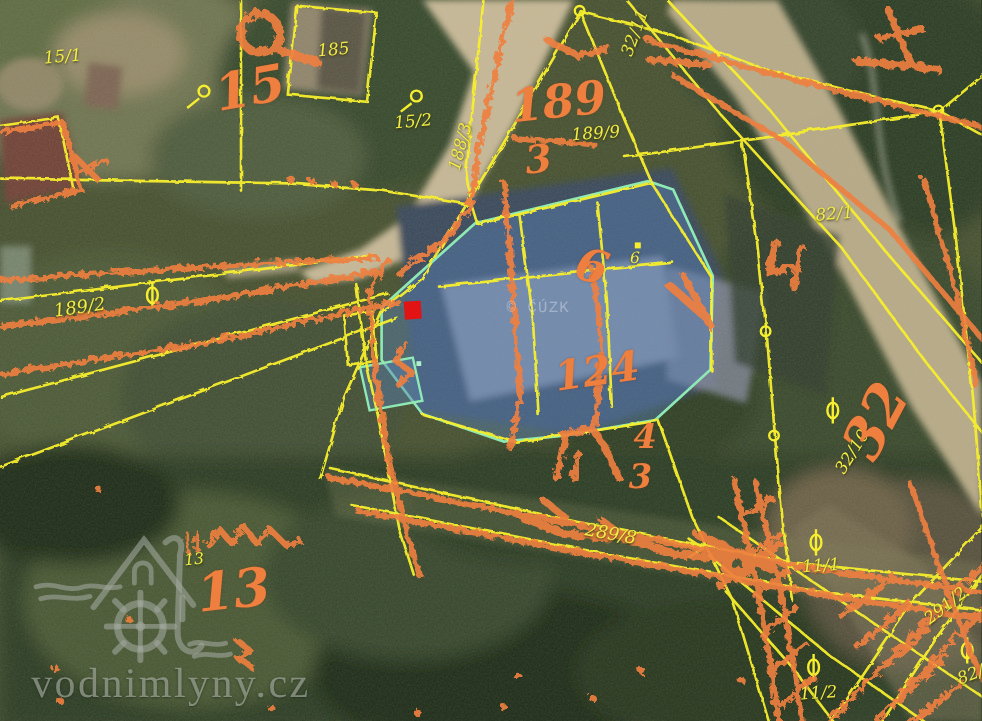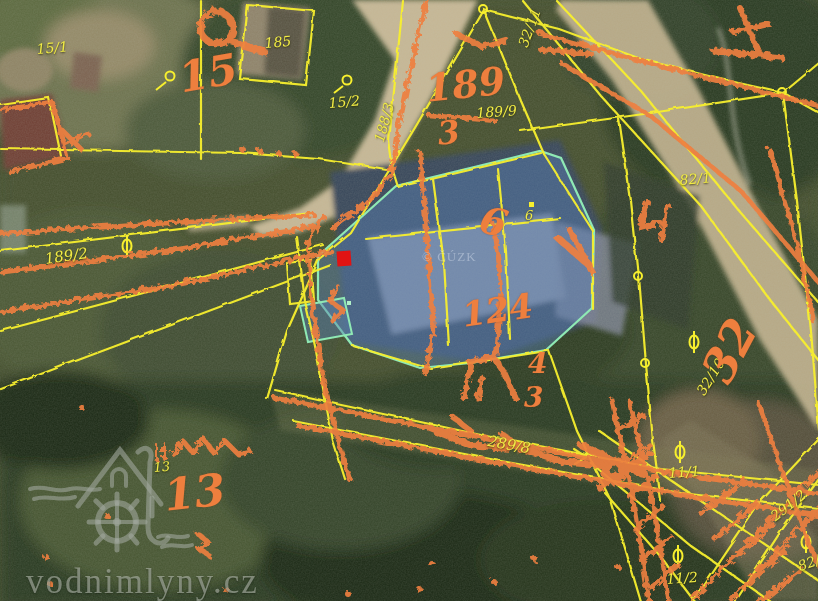--- a/index.html
+++ b/index.html
@@ -4,23 +4,23 @@
 <style>
   html,body{margin:0;padding:0;background:#222;}
   .stage{position:relative;width:818px;height:601px;overflow:hidden;background:#45502f;
          font-family:"DejaVu Serif",serif;}
   .stage svg{position:absolute;left:0;top:0;}
   .lbl{position:absolute;transform-origin:left top;white-space:nowrap;line-height:1;}
   .lbl.yellow{font-family:"DejaVu Serif",serif;font-style:italic;color:#f2ec45;
               text-shadow:0 1px 2px rgba(40,40,0,.85);}
   .lbl.orange{font-family:"DejaVu Serif",serif;font-style:italic;font-weight:bold;color:#ee7f3e;
               text-shadow:0 0 2px rgba(120,40,0,.35);}
-  .copyright{position:absolute;left:422px;top:249px;font-family:Liberation Serif, serif;
+  .copyright{position:absolute;left:422px;top:249px;font-family:Liberation Mono, monospace;
              font-size:13px;letter-spacing:1px;color:rgba(235,240,250,.38);}
-  .site{position:absolute;left:26px;top:562px;font-family:"Liberation Serif",serif;
+  .site{position:absolute;left:26px;top:550px;font-family:"Liberation Serif",serif;
         font-size:35px;letter-spacing:2px;color:rgba(195,201,189,.55);
         text-shadow:0 1px 2px rgba(25,35,20,.55);}
   .marker{position:absolute;width:14px;height:15px;transform:rotate(-4deg);}
 </style>
 </head>
 <body>
 
 <div class="stage">
 
   <svg width="818" height="601" viewBox="0 0 818 601">

